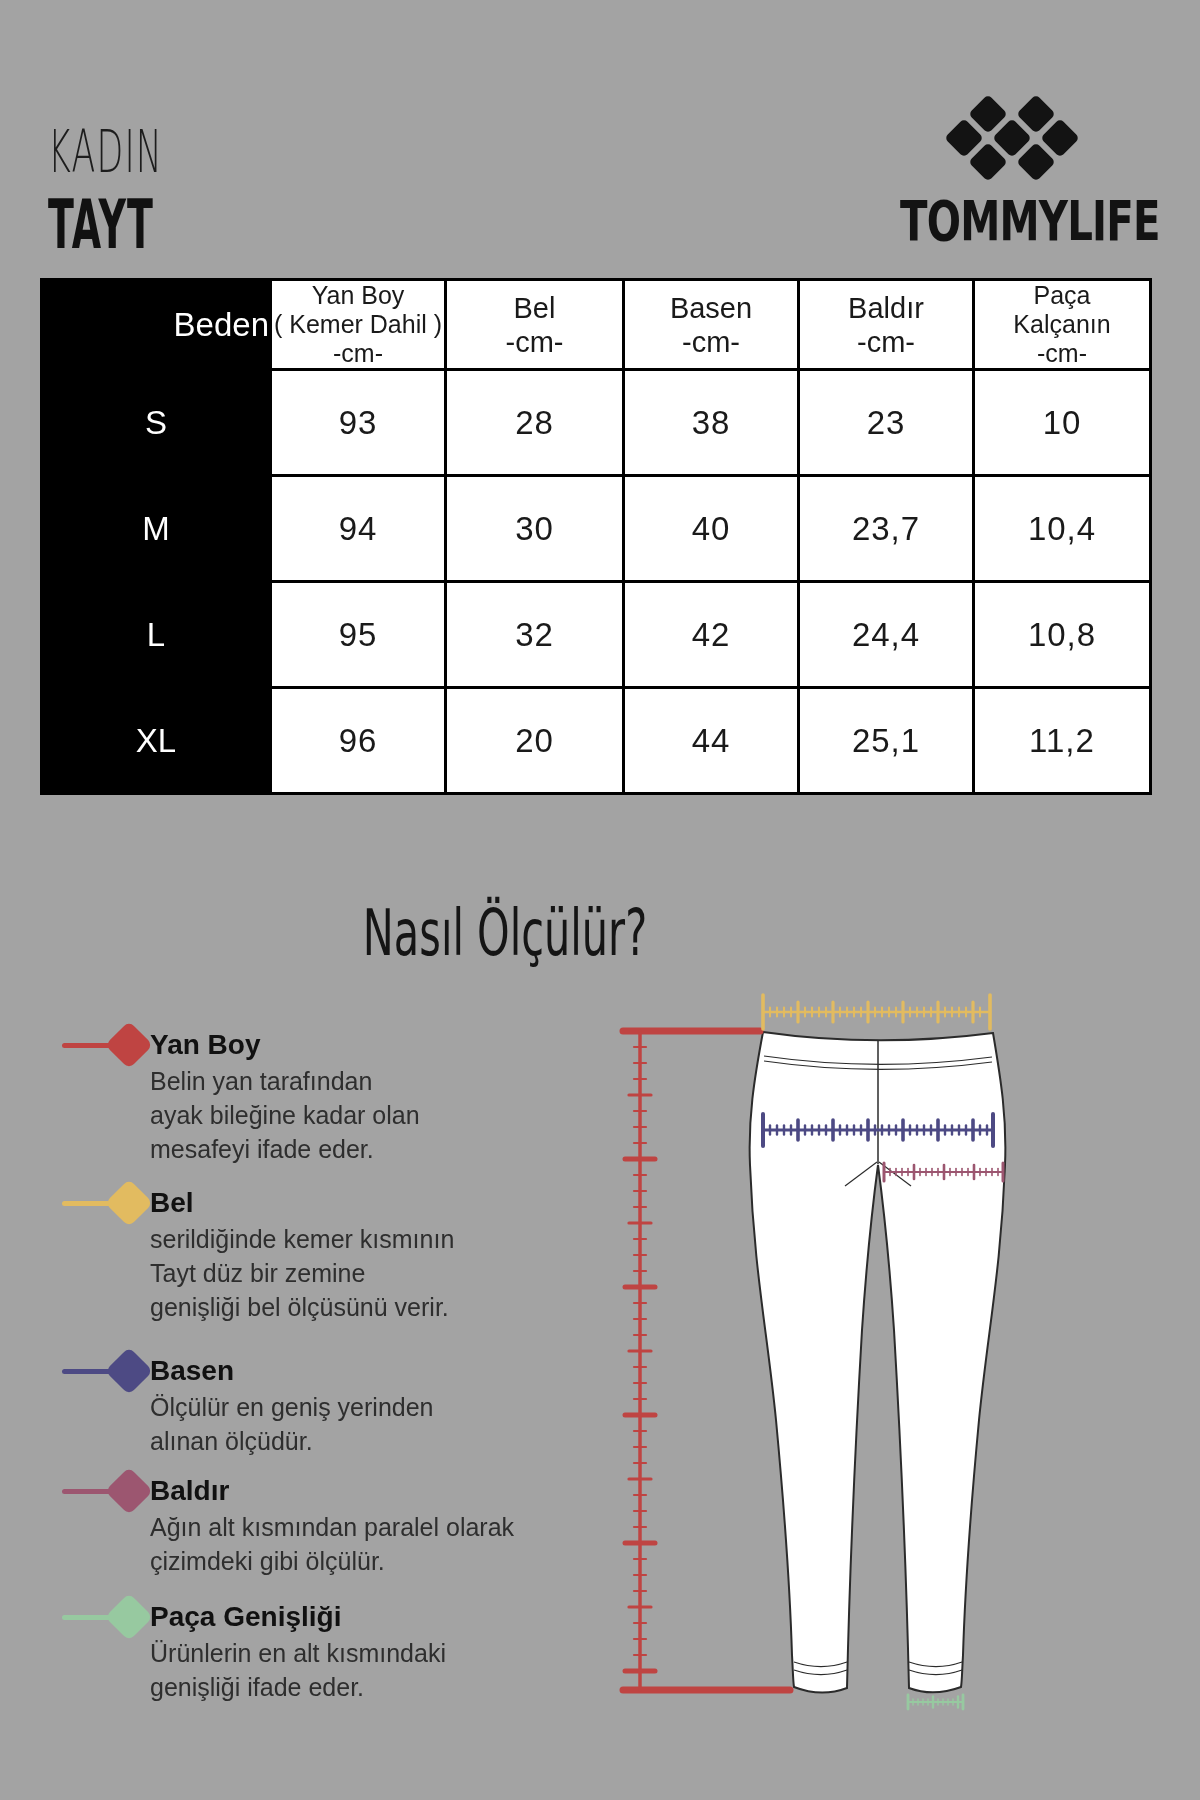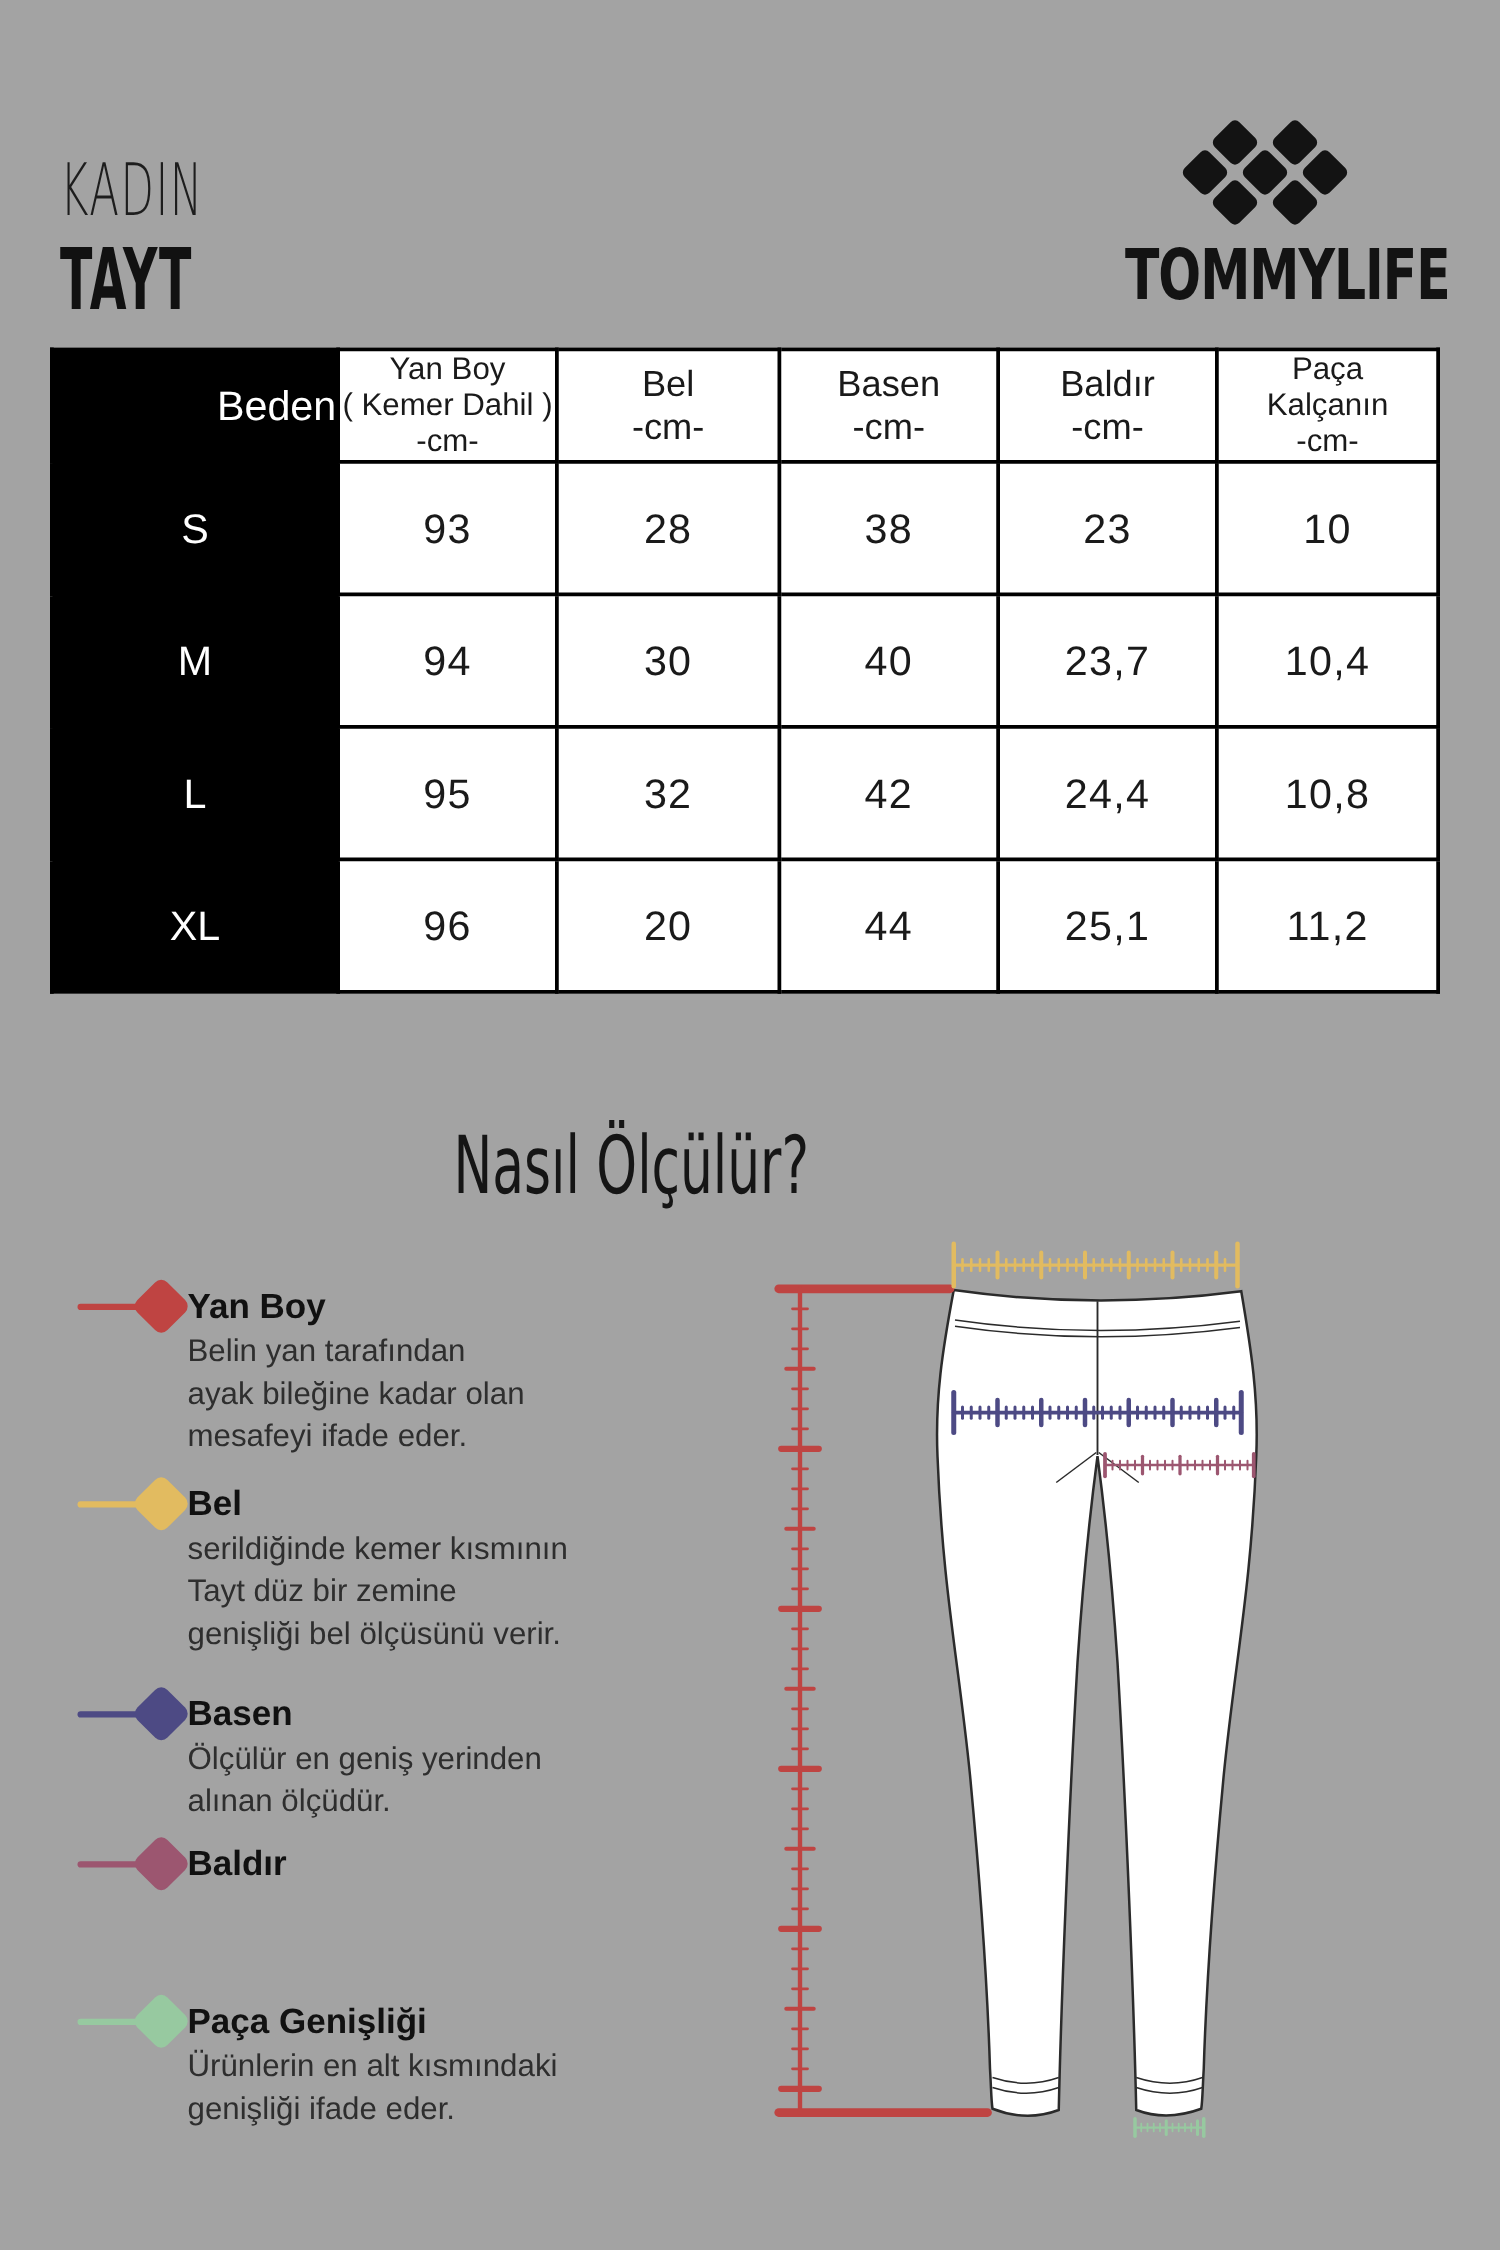--- a/index.html
+++ b/index.html
@@ -192,20 +192,24 @@
           <div>alınan ölçüdür.</div>
         </div>
     </div>
 
     <div class="legend-item" style="top: 1472px;">
       <span class="legend-icon">
         <span class="tail" style="background: rgb(156, 86, 112);"></span>
           <span class="diamond" style="background: rgb(156, 86, 112);"></span>
       </span>
       <div class="legend-label">Baldır</div>
+      <div class="legend-desc">
+          <div>Ağın alt kısmından paralel olarak</div>
+          <div>çizimdeki gibi ölçülür.</div>
+        </div>
     </div>
 
     <div class="legend-item" style="top: 1598px;">
       <span class="legend-icon">
         <span class="tail" style="background: rgb(151, 201, 160);"></span>
           <span class="diamond" style="background: rgb(151, 201, 160);"></span>
       </span>
       <div class="legend-label">Paça Genişliği</div>
       <div class="legend-desc">
           <div>Ürünlerin en alt kısmındaki</div>

